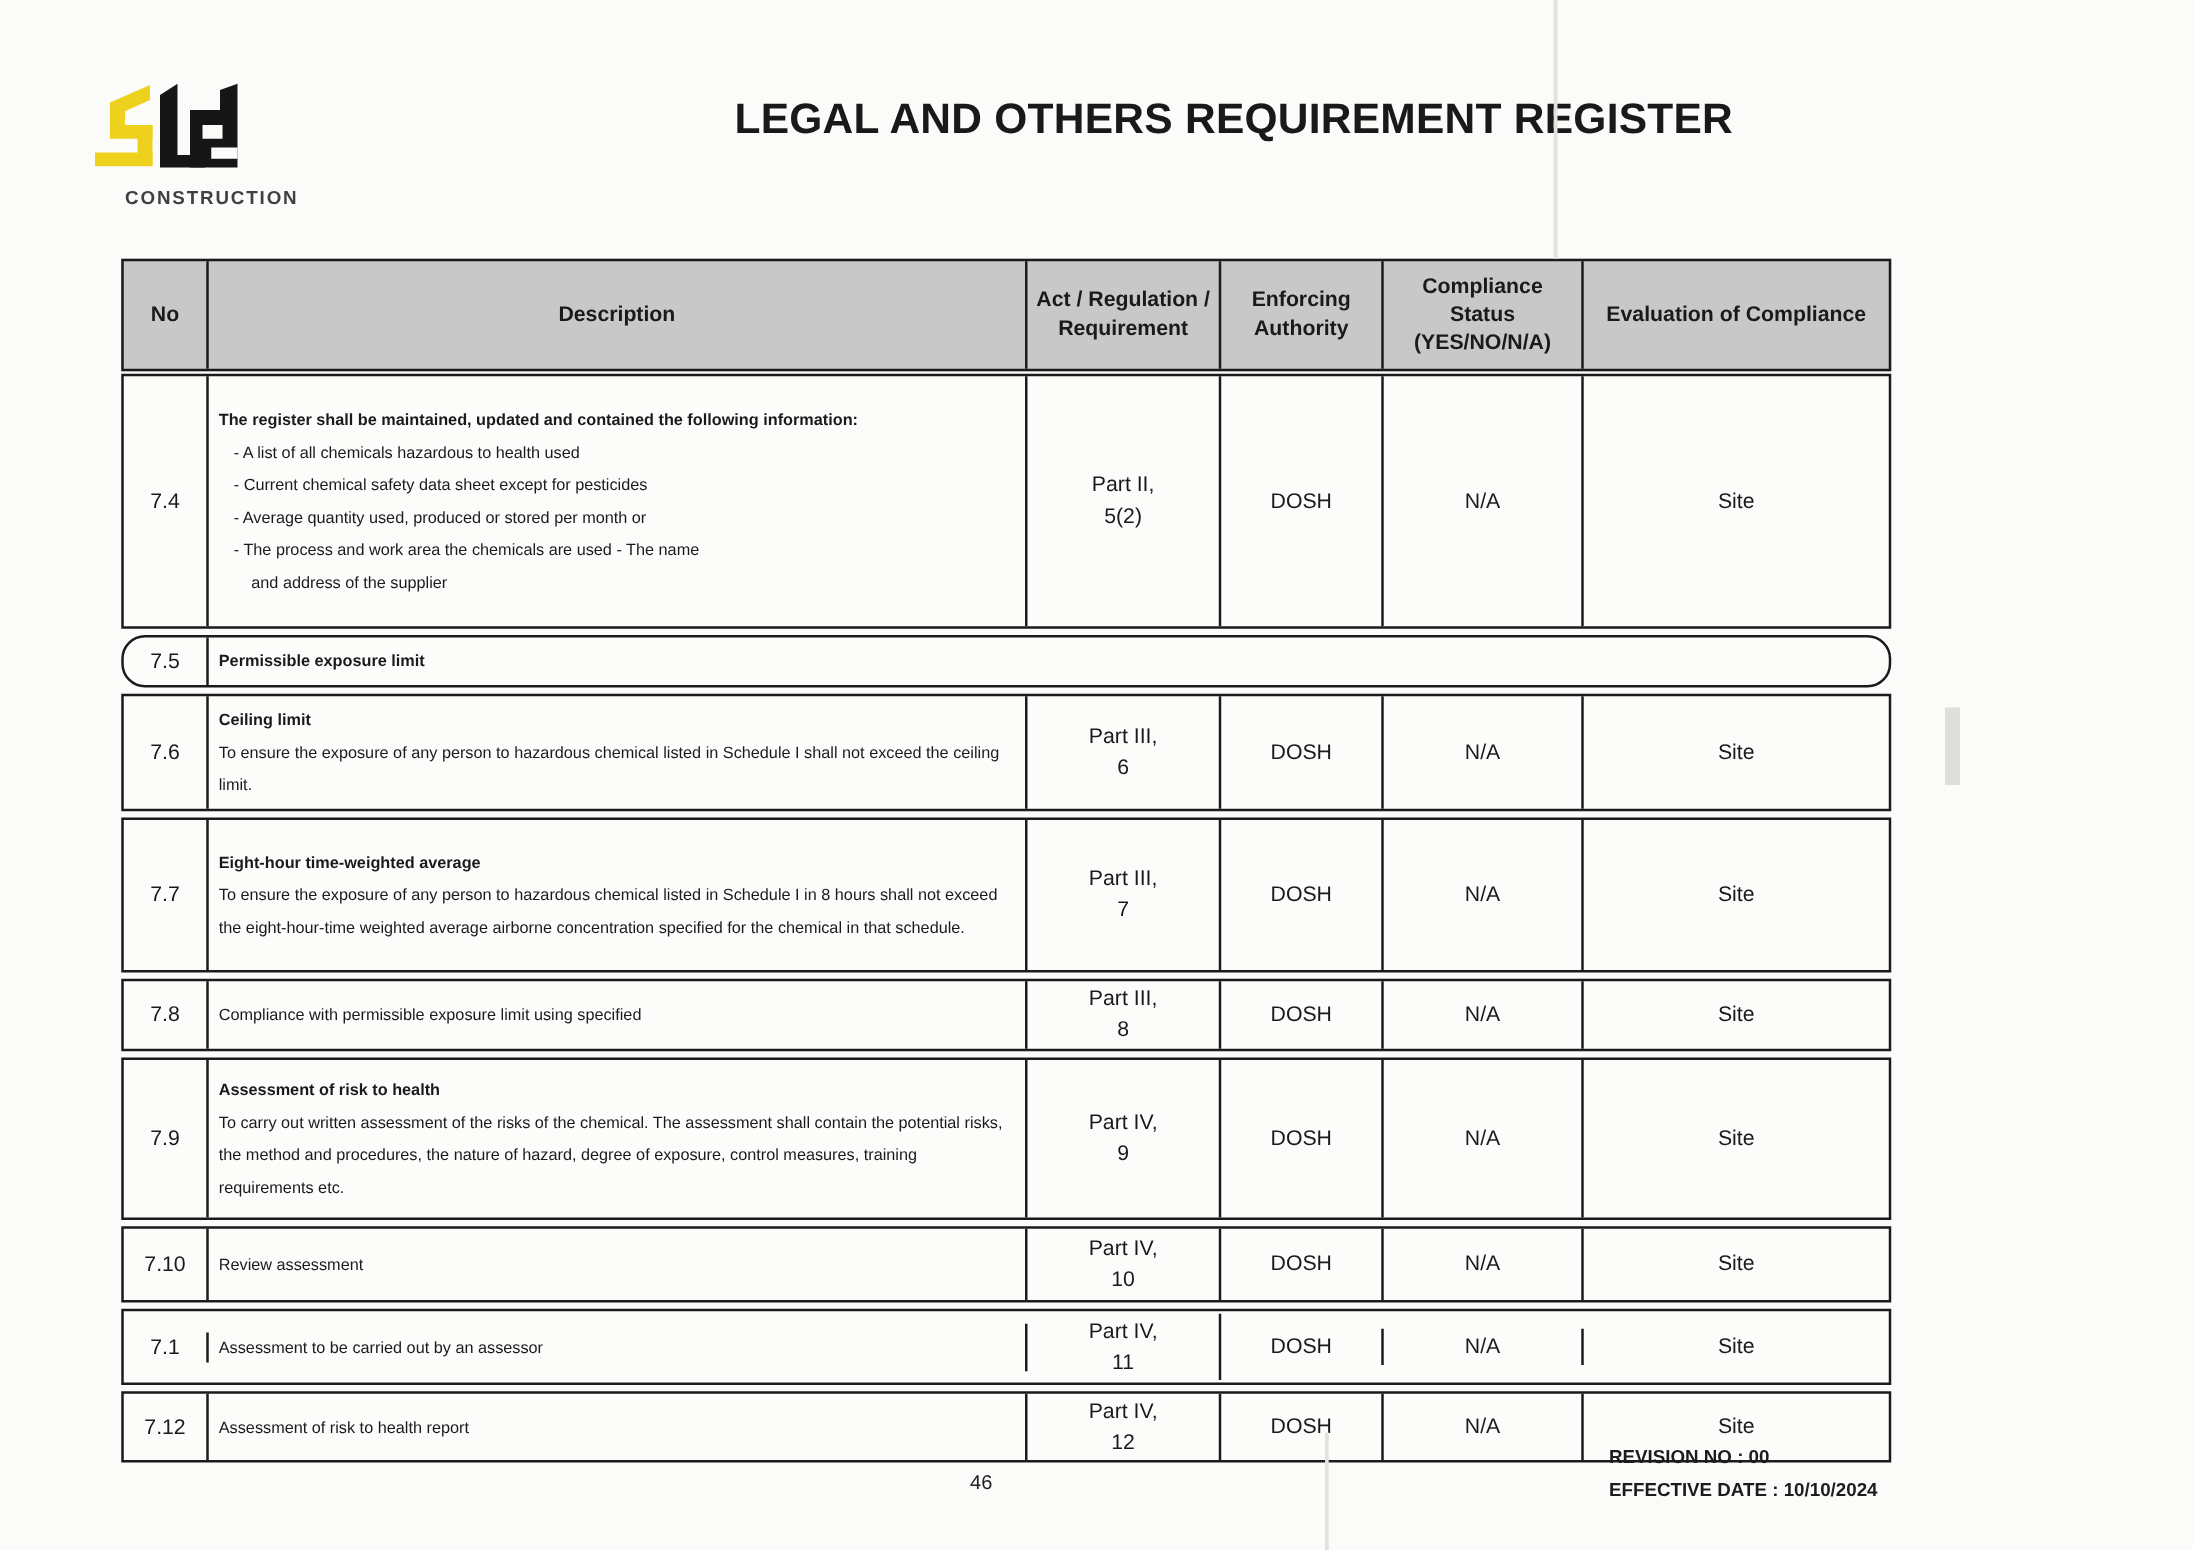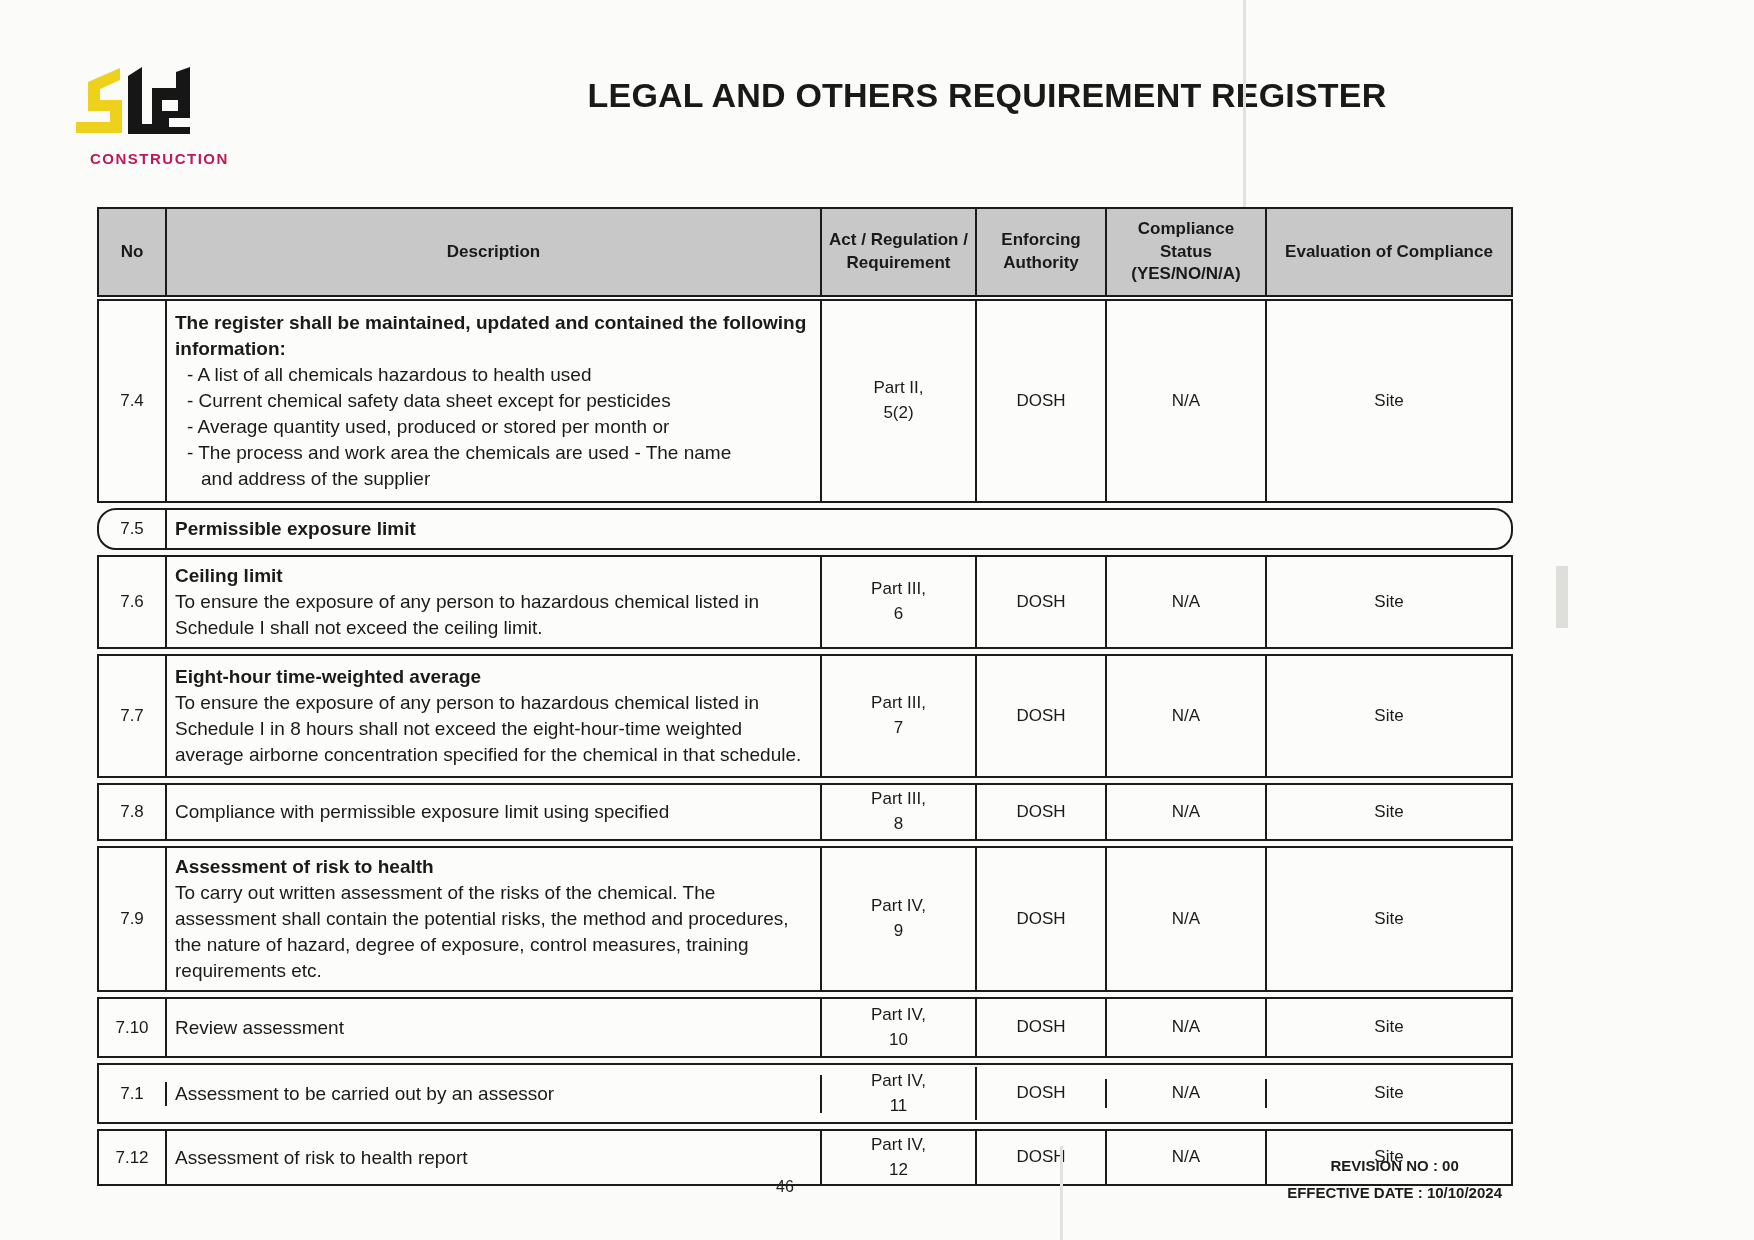--- a/index.html
+++ b/index.html
@@ -6,22 +6,22 @@
   body{
     width:1754px;height:1240px;position:relative;overflow:hidden;
     background:#fbfbf9;
     font-family:"Liberation Sans", sans-serif;
     color:#1a1a1a;
   }
   
   .logo{position:absolute;left:72px;top:62px;width:175px;}
   .logo svg{display:block;}
   .logo-text{
-    font-weight:700;font-size:15px;letter-spacing:1.5px;color:#be185d;
-    margin-top:2px;margin-left:18px;white-space:nowrap;
+    font-weight:700;font-size:15px;letter-spacing:1.5px;color:#404040;
+    margin-top:2px;margin-left:28px;white-space:nowrap;
     font-family:"Liberation Sans", sans-serif;
   }
   
   .page-title{
     position:absolute;top:76px;left:400px;right:180px;
     text-align:center;font-size:34px;font-weight:600;color:#191919;
     letter-spacing:0.2px;
   }
   
   .tbl{position:absolute;left:97px;top:207px;width:1416px;}
@@ -35,40 +35,40 @@
   .c1{flex:0 0 655px;}
   .c2{flex:0 0 155px;}
   .c3{flex:0 0 130px;}
   .c4{flex:0 0 160px;}
   .c5{flex:1 1 auto;}
   .hcell{
     align-items:center;text-align:center;font-weight:700;font-size:17px;
     white-space:pre-line;line-height:1.35;padding:4px 6px;
   }
   .no-cell{align-items:center;text-align:center;font-size:17px;padding:2px;}
-  .desc-cell{padding:6px 8px;font-size:19px;line-height:26px;}
+  .desc-cell{padding:6px 8px;font-size:13px;line-height:26px;}
   .desc-cell.spanall{flex:1 1 auto;}
   .dline{white-space:normal;}
   .dline.b{font-weight:700;}
   .dline.i1{padding-left:12px;}
   .dline.i2{padding-left:26px;}
   .mid{align-items:center;text-align:center;font-size:17px;line-height:1.45;white-space:pre-line;padding:2px;}
   
   .r0{min-height:200px;}
   .r1{min-height:36px;border-radius:19px;}
   .r2{min-height:86px;}
   .r3{min-height:120px;}
   .r4{min-height:54px;}
   .r5{min-height:126px;}
   .r6{min-height:57px;}
   .r7{min-height:57px;align-items:center;}
   .r8{min-height:50px;}
   
   .page-num{position:absolute;left:715px;top:1178px;width:140px;text-align:center;font-size:16px;color:#222;}
-  .rev-block{position:absolute;right:252px;top:1152px;text-align:center;font-size:15px;font-weight:600;line-height:1.8;color:#1c1c1c;}
+  .rev-block{position:absolute;right:252px;top:1152px;text-align:left;font-size:15px;font-weight:600;line-height:1.8;color:#1c1c1c;}
   
   .streak{position:absolute;background:#e2e2de;}
   .s1{left:1243px;top:0;width:3px;height:207px;}
   .s2{left:1060px;top:1146px;width:3px;height:94px;}
   .edge-mark{position:absolute;left:1556px;top:566px;width:12px;height:62px;background:#dededa;}
 </style>
 </head>
 <body>
 
 <div class="logo">

